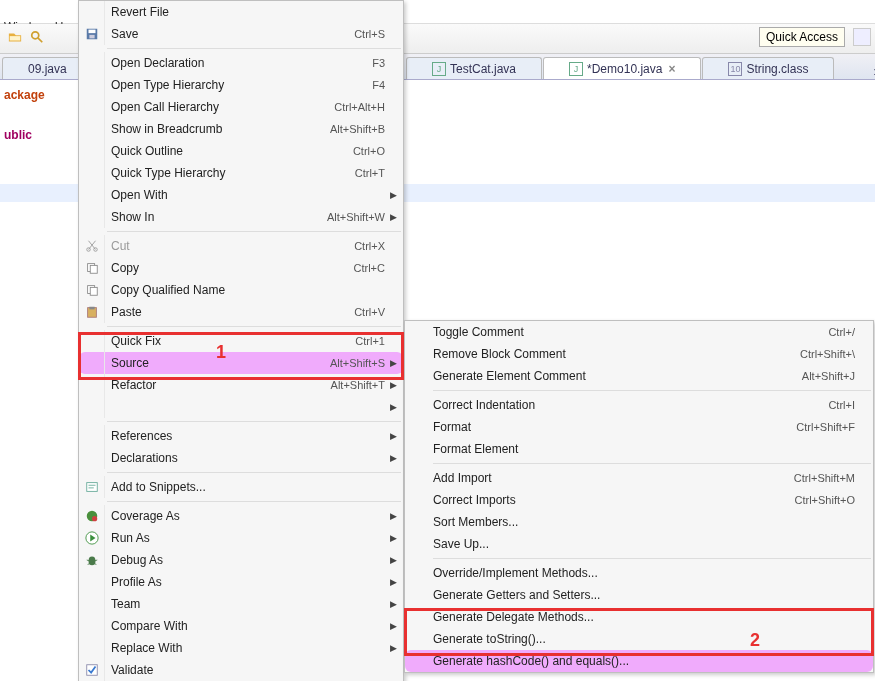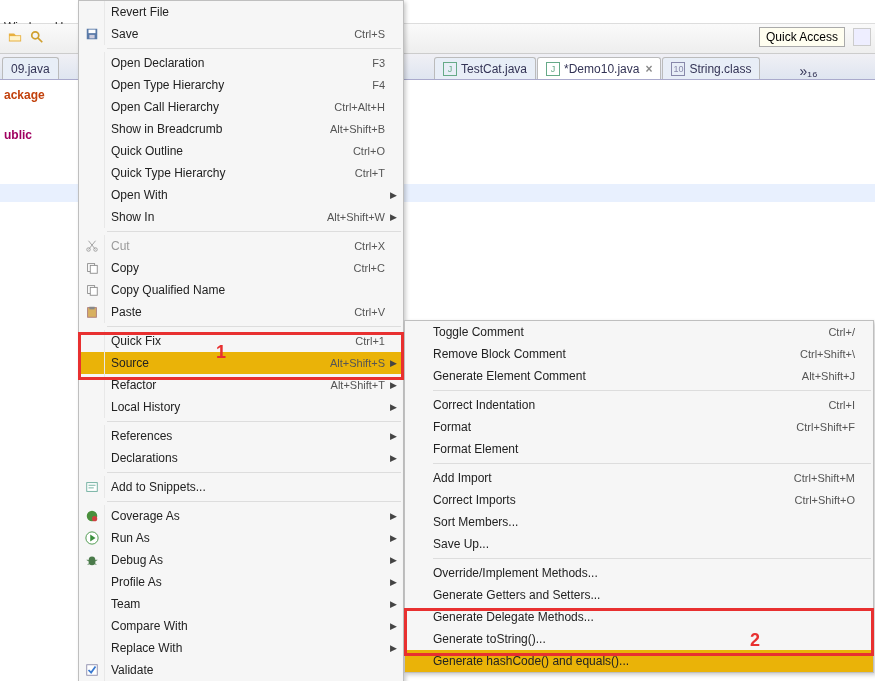--- a/index.html
+++ b/index.html
@@ -6,37 +6,37 @@
 body { background: #fff; width: 875px; height: 681px; overflow: hidden; position: relative; }
 
 .topbar { height: 24px; display: flex; align-items: center; padding: 0 4px; border-bottom: 1px solid #ddd; }
 .topbar span { margin-right: 8px; color: #333; margin-top: 31px; }
 .toolbar { height: 30px; display: flex; align-items: center; padding: 2px 4px; background: linear-gradient(#fafafa,#eee); border-bottom: 1px solid #ccc; position: relative; text-align: right; }
 .toolbar .ico { width: 18px; height: 18px; margin-right: 4px; display: inline-block; }
 .quick-access { position: absolute; right: 30px; top: 3px; border: 1px solid #aaa; padding: 2px 6px; background: #fffef0; }
 .perspective { position: absolute; right: 4px; top: 4px; width: 18px; height: 18px; border: 1px solid #ccc; background: #eef; }
 
 .tabbar { height: 26px; display: flex; align-items: flex-end; background: linear-gradient(#f0f0f5,#dfe5f0); border-bottom: 1px solid #aac; padding-left: 2px; }
-.tab { display: flex; align-items: center; height: 22px; padding: 0 8px; border: 1px solid #bbb; border-bottom: none; margin-right: 1px; background: #e8eef7; border-radius: 3px 3px 0 0; font-size: 11px; color: #335; }
+.tab { display: flex; align-items: center; height: 22px; padding: 0 25px; border: 1px solid #bbb; border-bottom: none; margin-right: 1px; background: #e8eef7; border-radius: 3px 3px 0 0; font-size: 11px; color: #335; }
 .tab.active { background: #fff; }
 .tab .ji { width: 14px; height: 14px; margin-right: 4px; border: 1px solid #6a8; color: #6a8; font-size: 9px; text-align: center; line-height: 12px; }
 .tab .ji.class { border-color: #88a; color: #88a; }
 .tab .close { margin-left: 6px; color: #888; font-weight: bold; }
 .tab-more { padding: 0 6px; font-size: 14px; color: #335; margin-left: 32px; }
 
 .editor { padding: 8px 4px; font-family: Consolas, monospace; font-size: 14px; }
 .editor .kw1 { color: #c2410c; font-weight: bold; }
 .editor .kw2 { color: #a00060; font-weight: bold; }
 .editor .line { height: 20px; }
 .highlight-line { background: #e8f0fe; height: 18px; width: 100%; }
 
 
 .menu { position: absolute; top: 0; left: 78px; width: 326px; background: #f6f6f6; border: 1px solid #bfbfbf; box-shadow: 2px 2px 4px rgba(0,0,0,0.2); }
 .menu-row { display: flex; align-items: center; height: 22px; position: relative; }
-.menu-row.hover { background: #eab308; }
+.menu-row.hover { background: #f0abfc; border-radius: 6px; }
 .menu-icon { width: 26px; height: 22px; display: flex; align-items: center; justify-content: center; border-right: 1px solid #e8e8e8; }
 .menu-label { flex: 1; padding-left: 6px; color: #222; white-space: nowrap; }
 .menu-shortcut { padding-right: 18px; color: #555; font-size: 11px; }
 .menu-arrow { position: absolute; right: 6px; font-size: 9px; color: #444; }
 .menu-sep { height: 1px; background: #ddd; margin: 3px 2px 3px 28px; }
 .menu .disabled { color: #999; }
 
 
 .redbox { position: absolute; border: 3px solid #e83030; pointer-events: none; }
 .red1 { left: 78px; top: 332px; width: 326px; height: 48px; }
@@ -218,21 +218,20 @@
       <div class="menu-arrow">▶</div>
     </div>
     <div class="menu-row">
       <div class="menu-icon"></div>
       <div class="menu-label">Refactor</div>
       <div class="menu-shortcut">Alt+Shift+T</div>
       <div class="menu-arrow">▶</div>
     </div>
     <div class="menu-row">
       <div class="menu-icon"></div>
-      <div class="menu-label">Local History</div>
       <div class="menu-arrow">▶</div>
     </div>
     <div class="menu-sep"></div>
     <div class="menu-row">
       <div class="menu-icon"></div>
       <div class="menu-label">References</div>
       <div class="menu-arrow">▶</div>
     </div>
     <div class="menu-row">
       <div class="menu-icon"></div>

